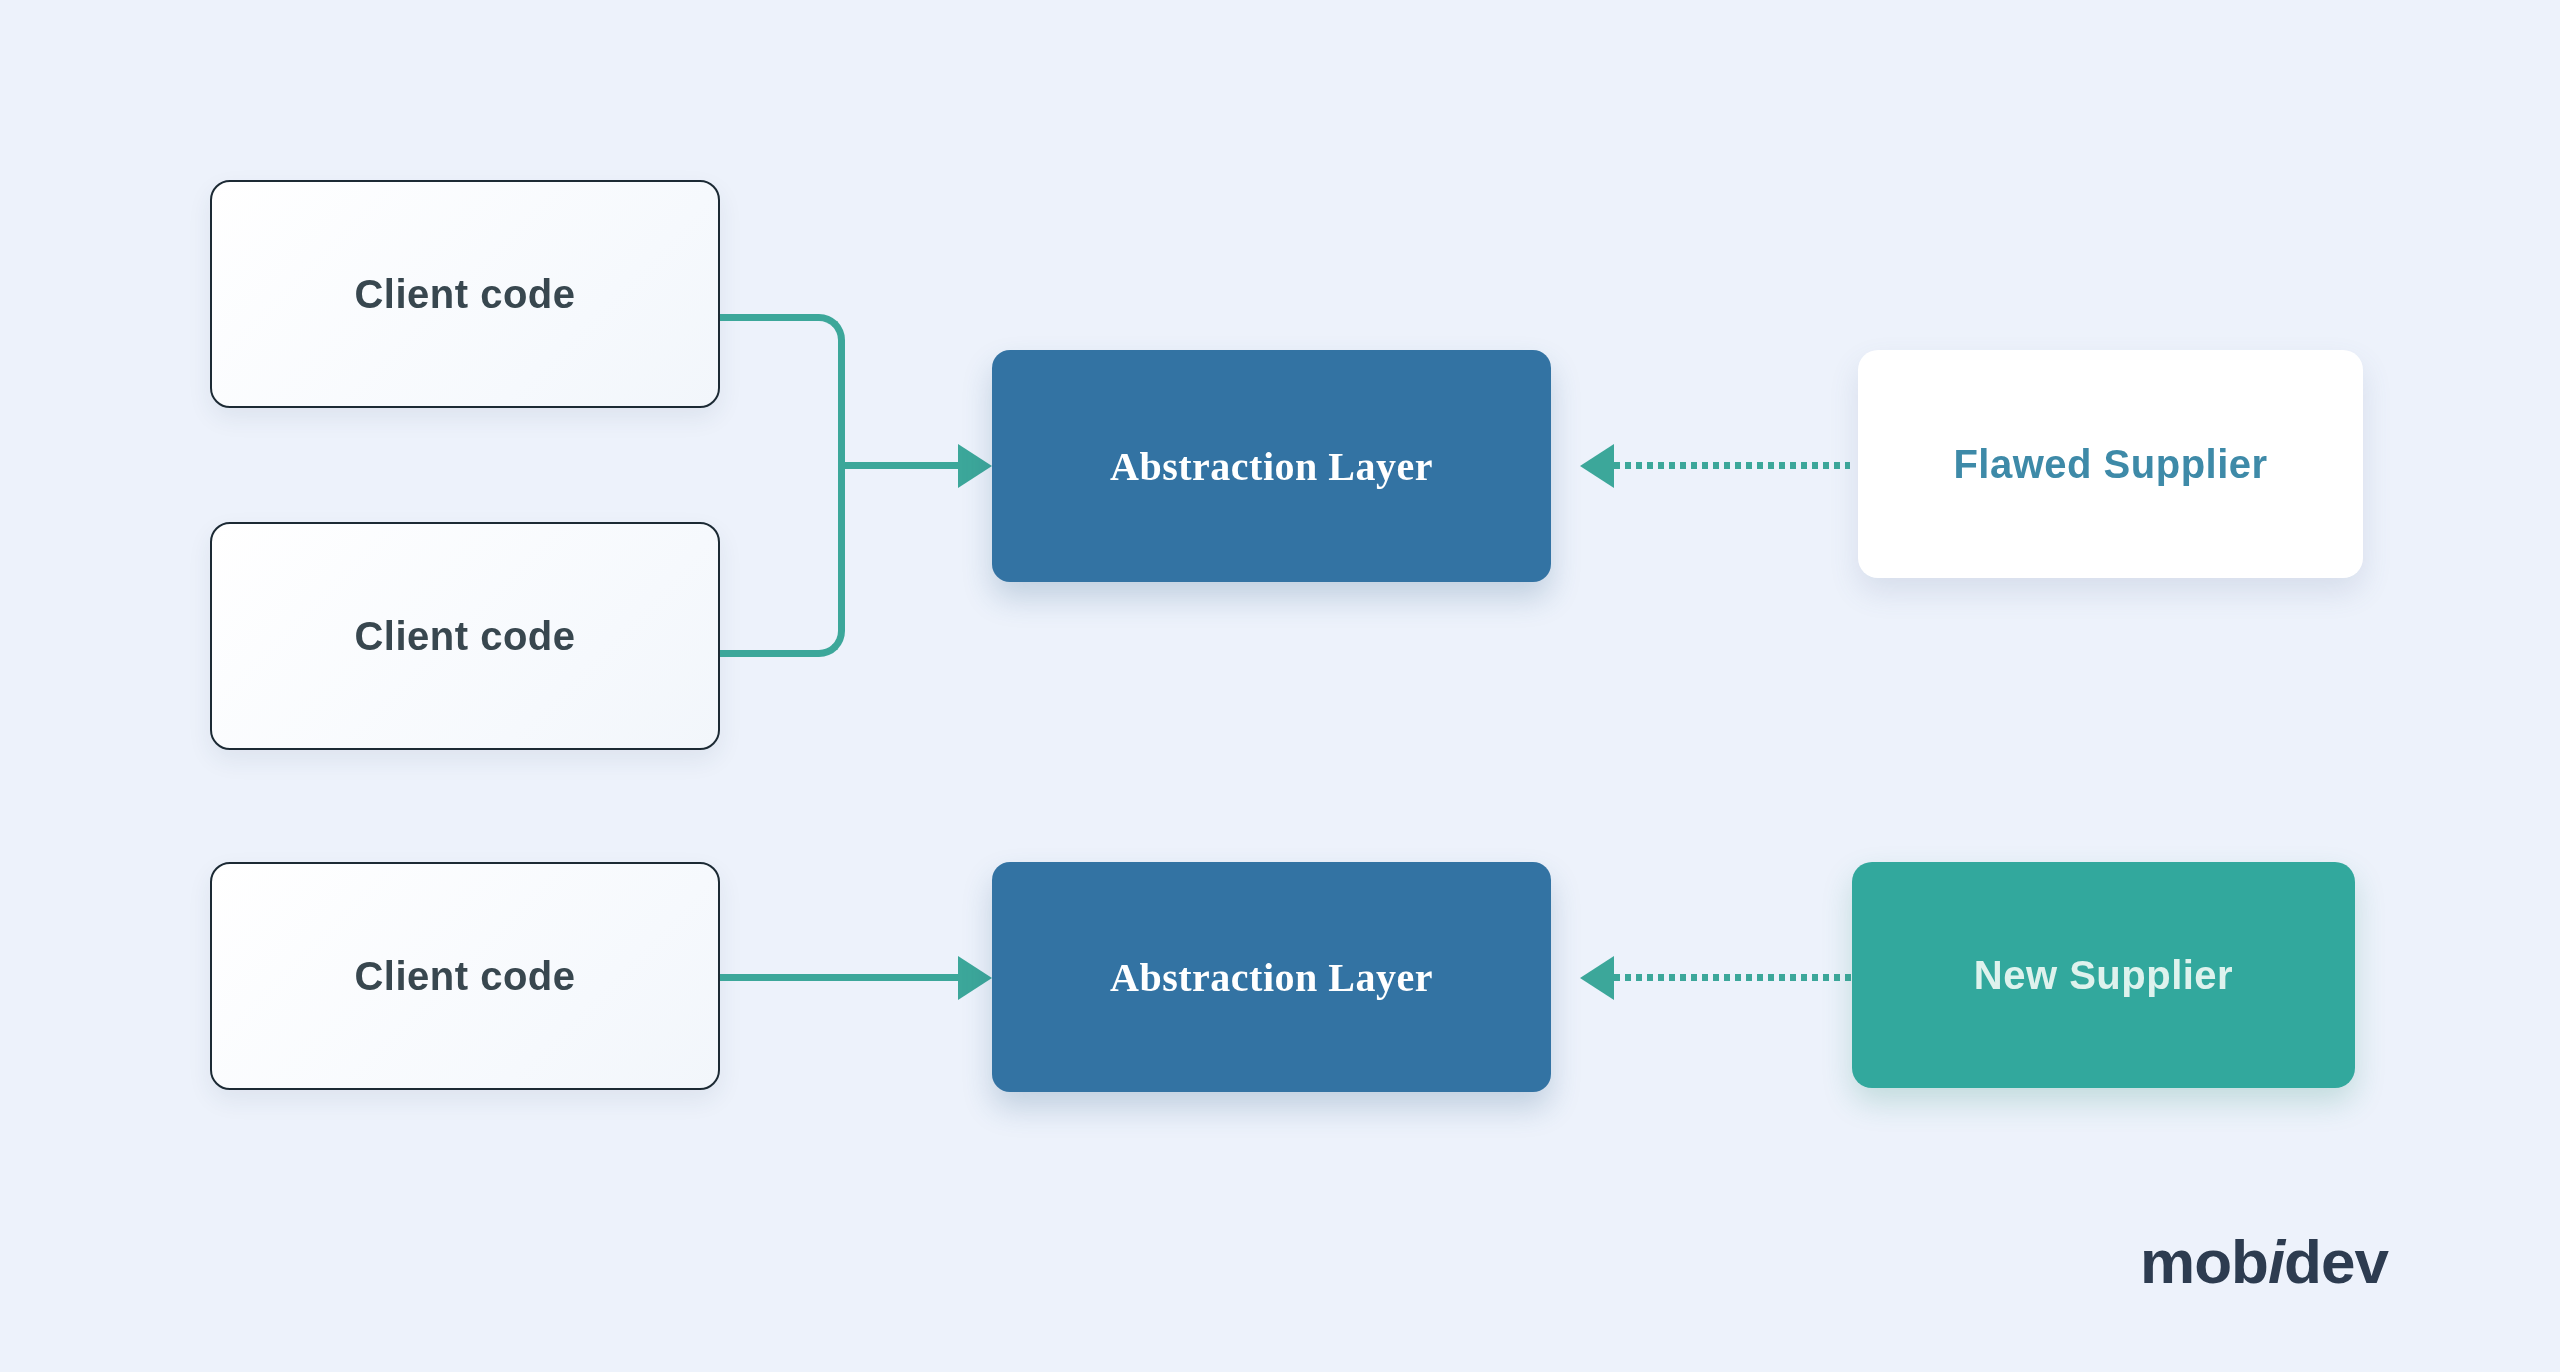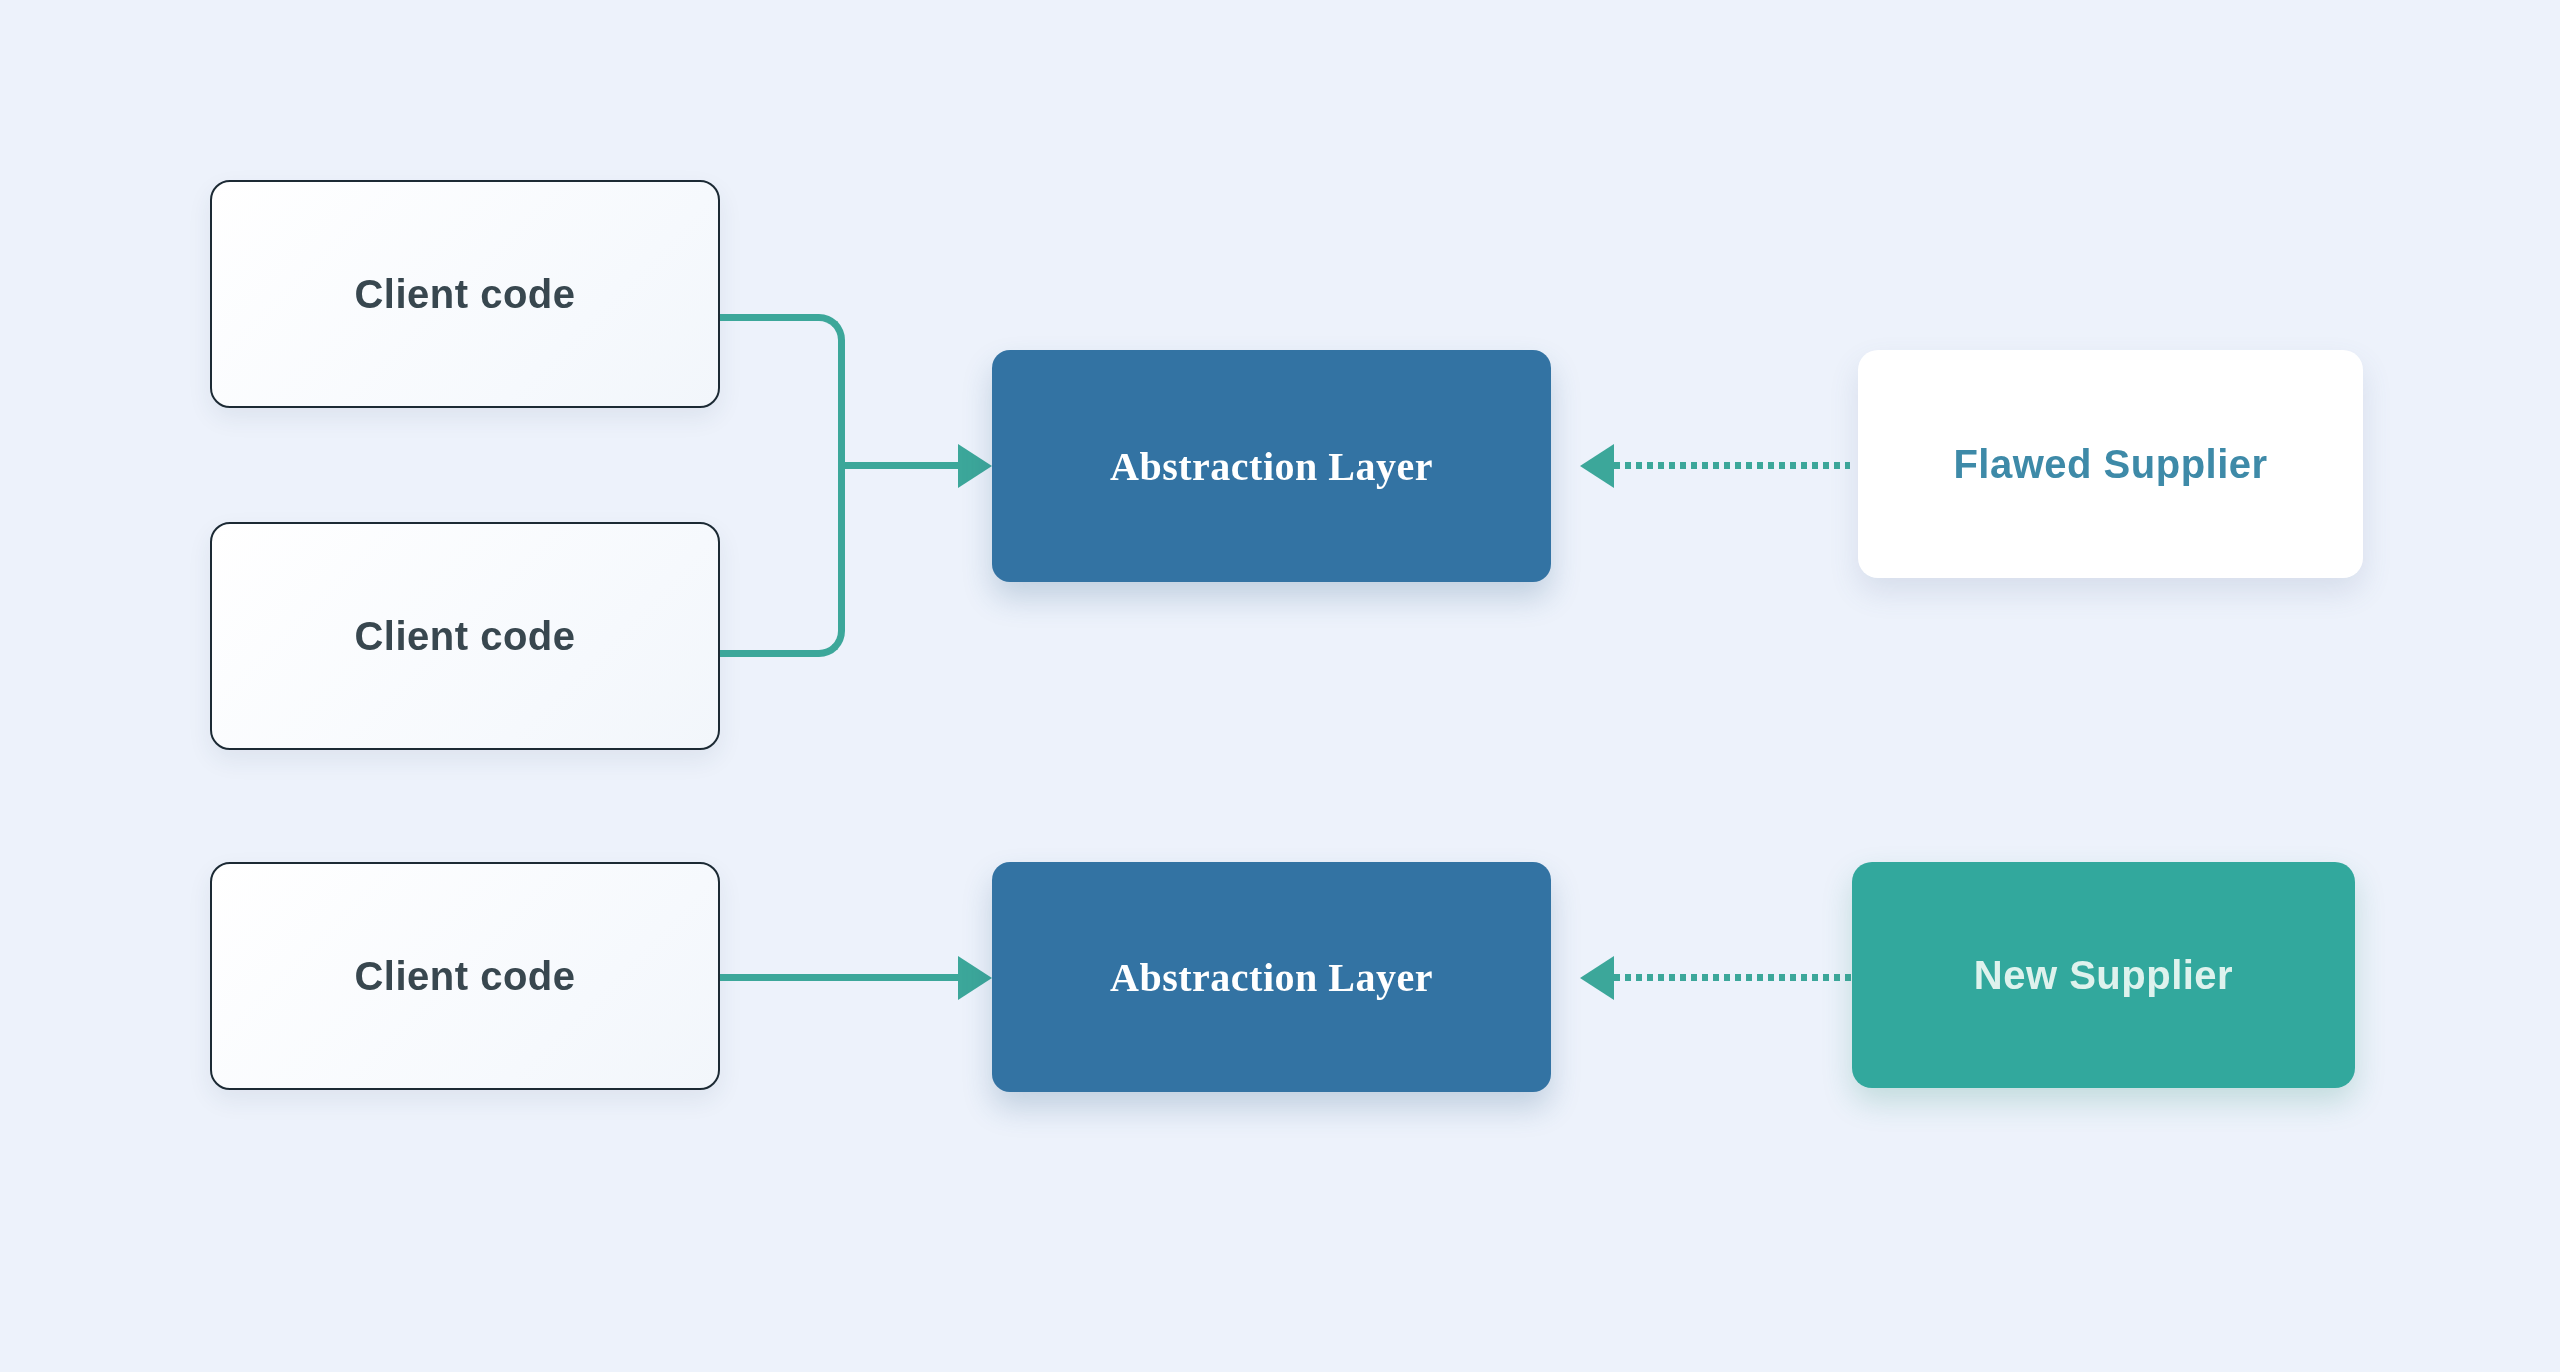--- a/index.html
+++ b/index.html
@@ -147,14 +147,15 @@
     <span>Abstraction Layer</span>
   </div>
 
   <div class="arrowhead arrowhead-left" style="left:1580px; top:956px"></div>
   <div class="dotline" style="left:1614px; top:974px; width:238px"></div>
 
   <div class="node node-new">
     <span>New Supplier</span>
   </div>
 
+  <div class="logo"><span>mob</span><i>i</i><span>dev</span></div>
 
 </div>
 
 </body></html>

